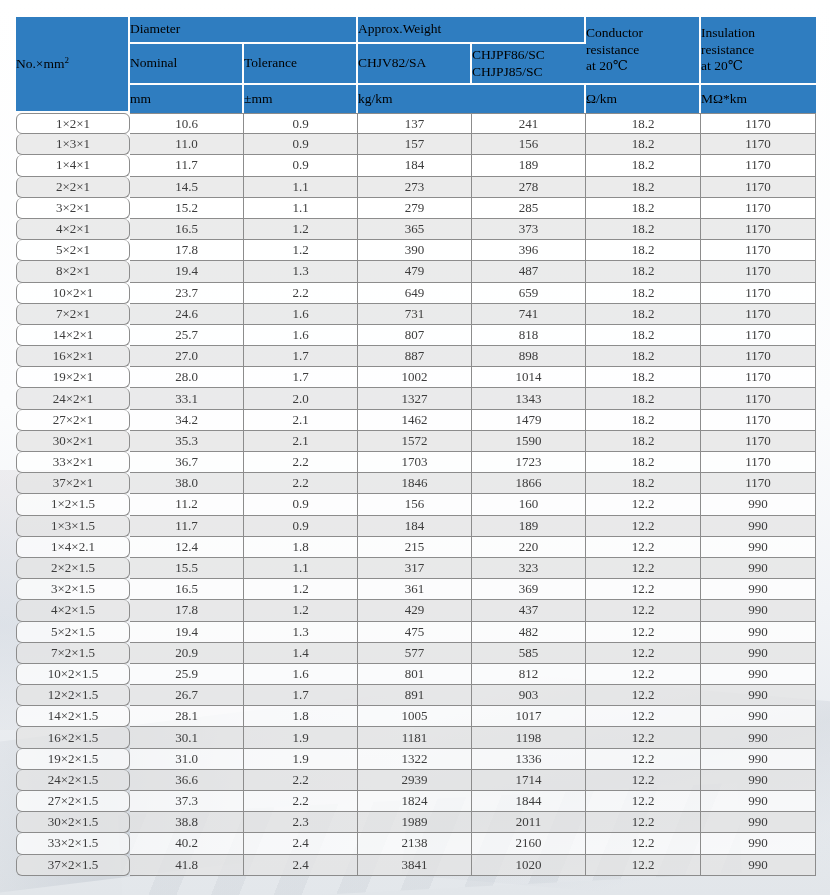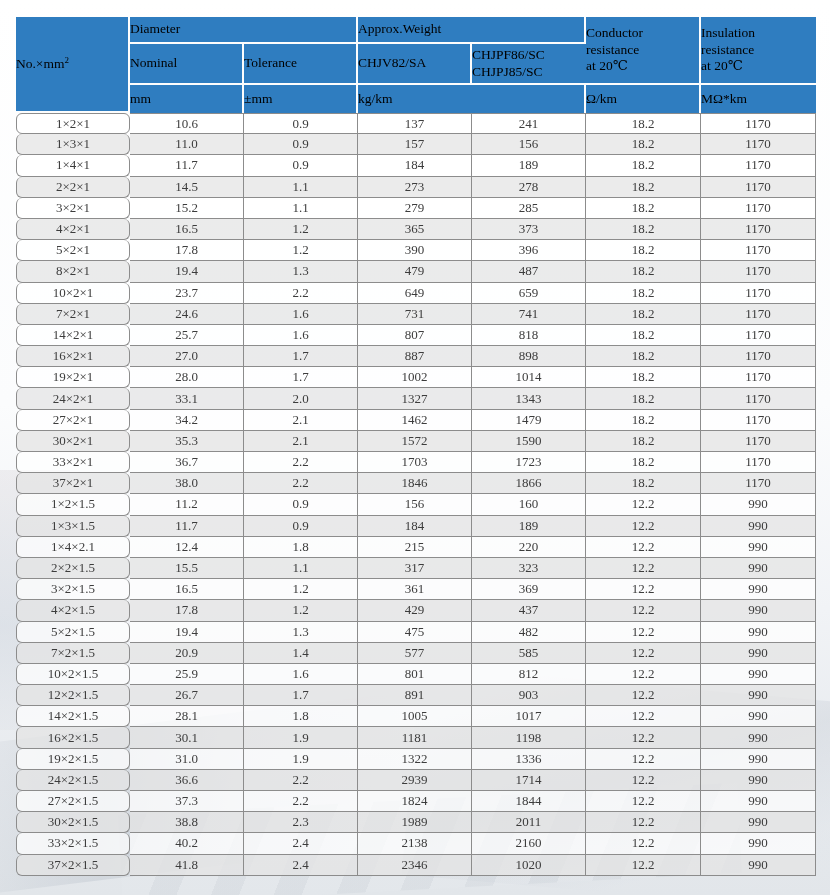--- a/index.html
+++ b/index.html
@@ -439,19 +439,19 @@
         <td>2.4</td>
         <td>2138</td>
         <td>2160</td>
         <td>12.2</td>
         <td>990</td>
       </tr>
       <tr>
         <td>37×2×1.5</td>
         <td>41.8</td>
         <td>2.4</td>
-        <td>2346</td>
+        <td>3841</td>
         <td>1020</td>
         <td>12.2</td>
         <td>990</td>
       </tr>
     </tbody>
 </table>
 
 </body></html>

